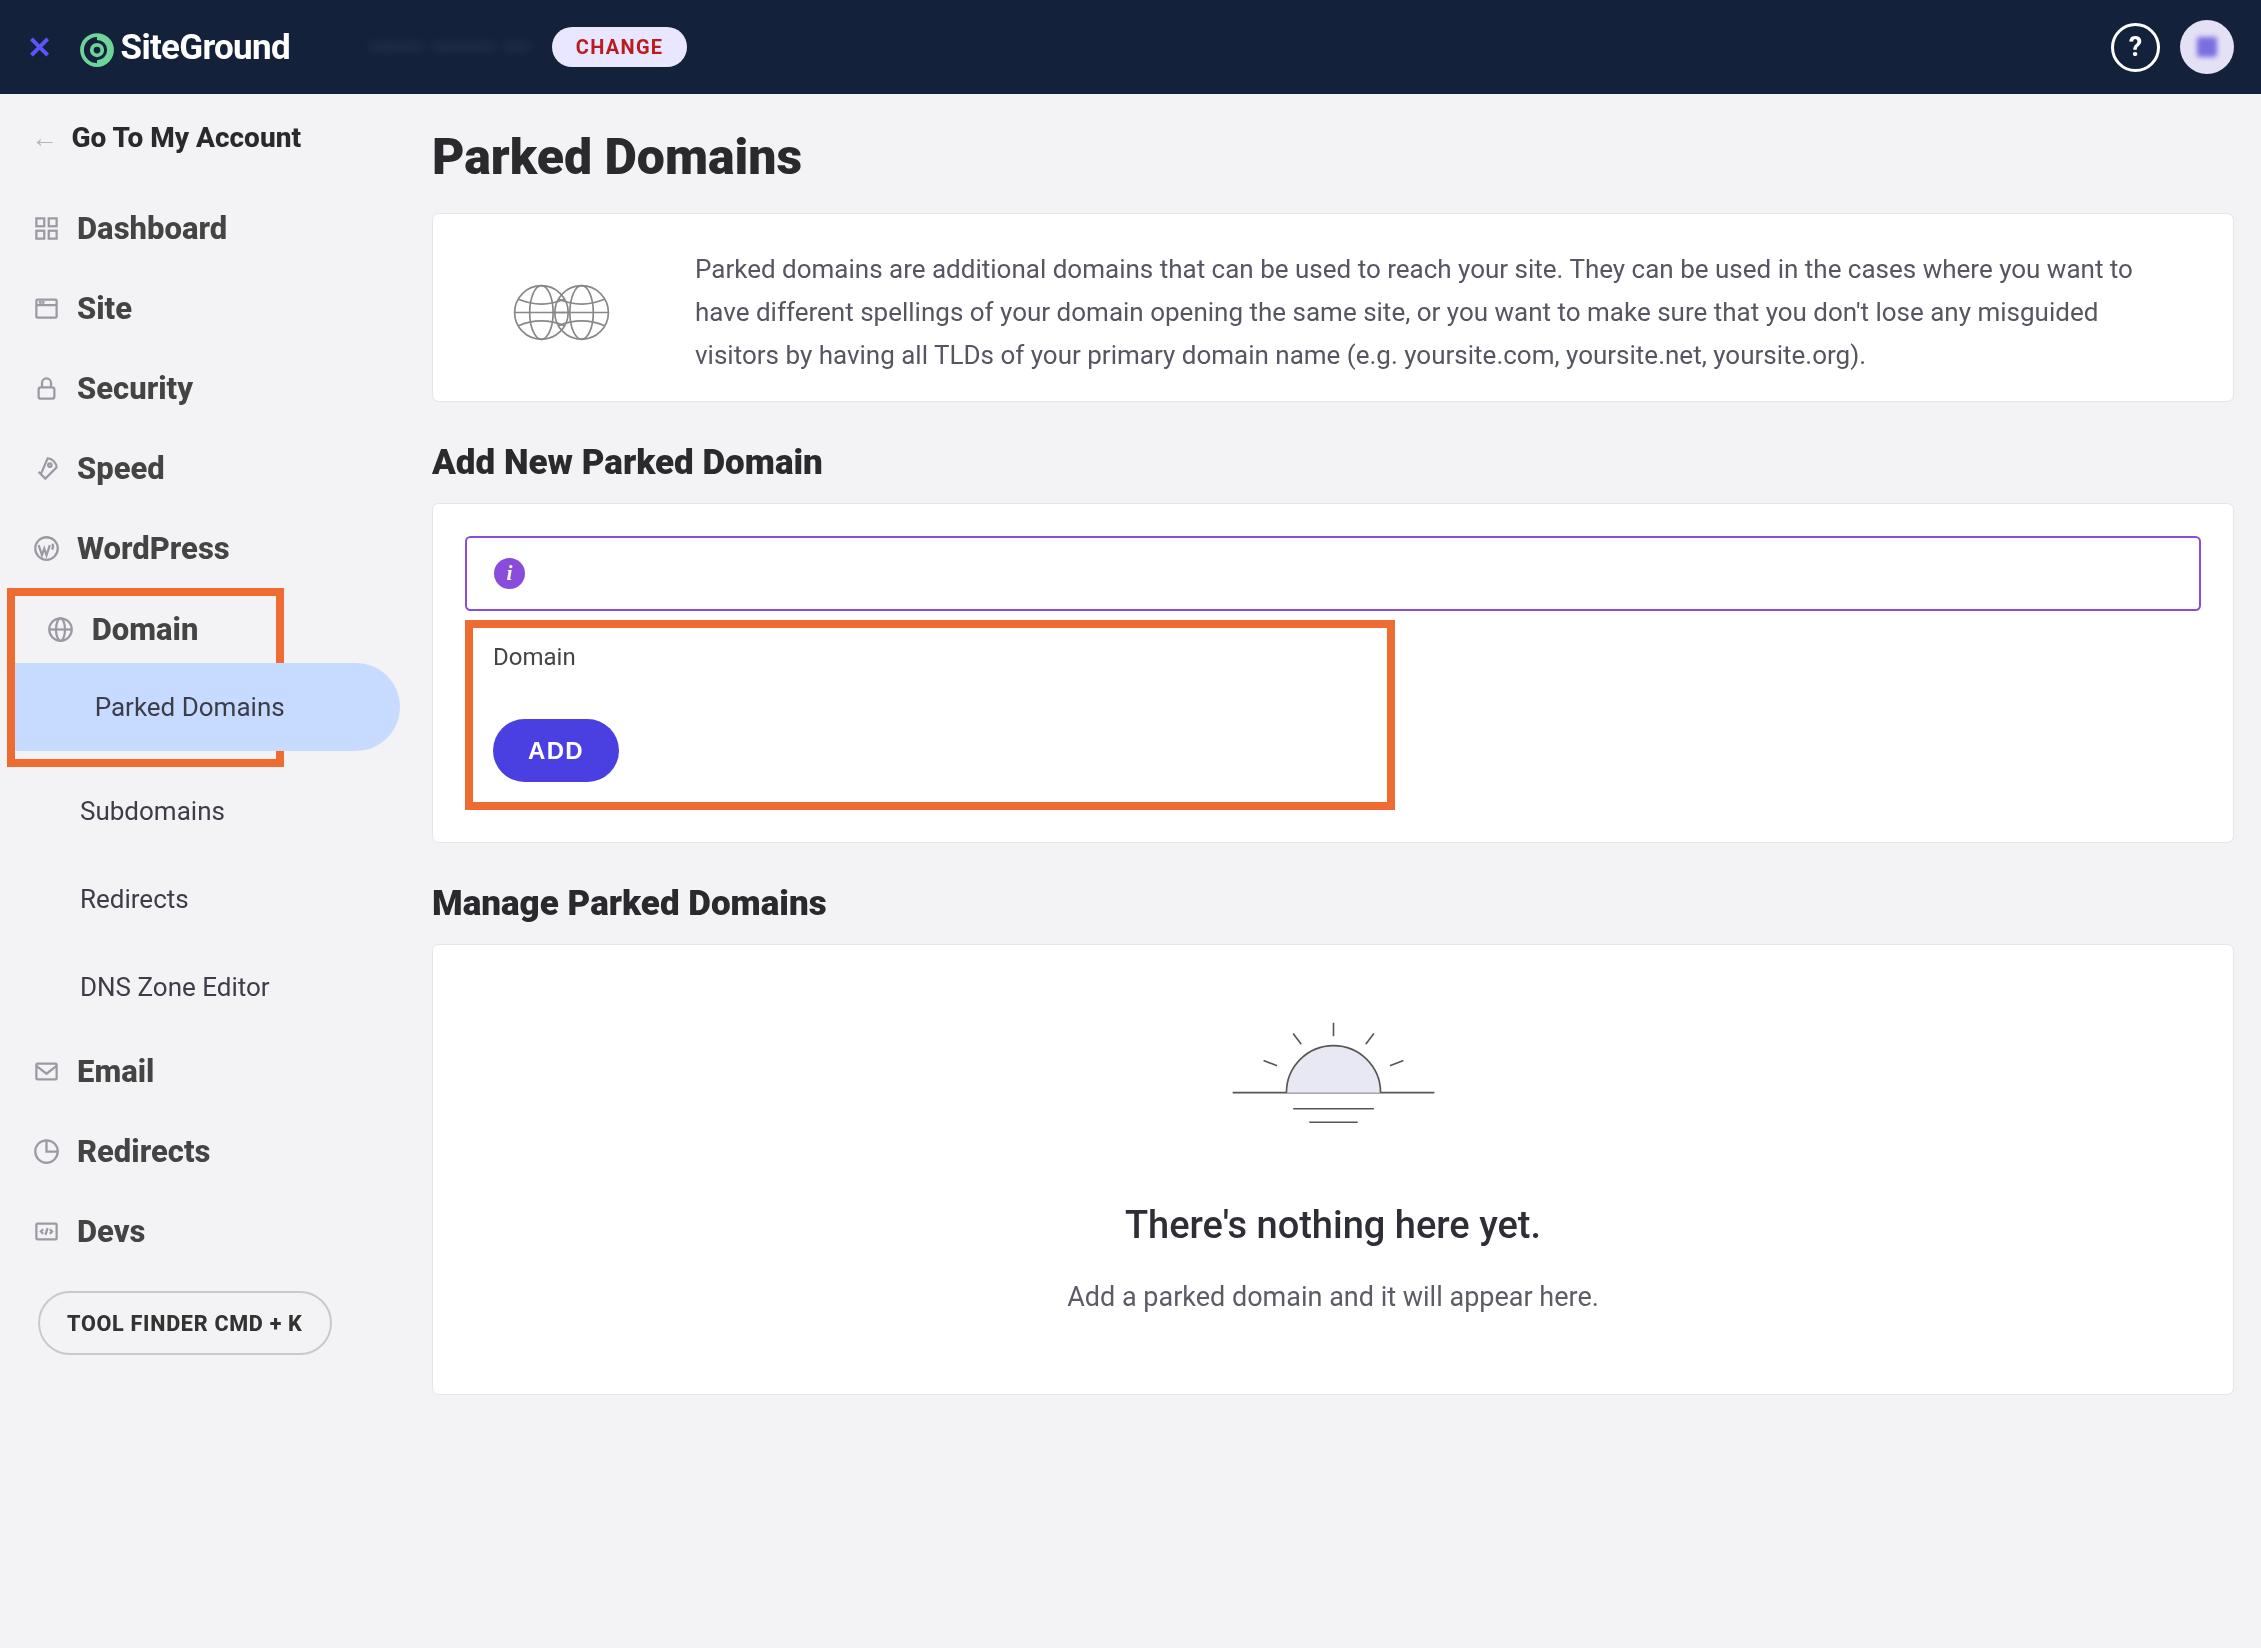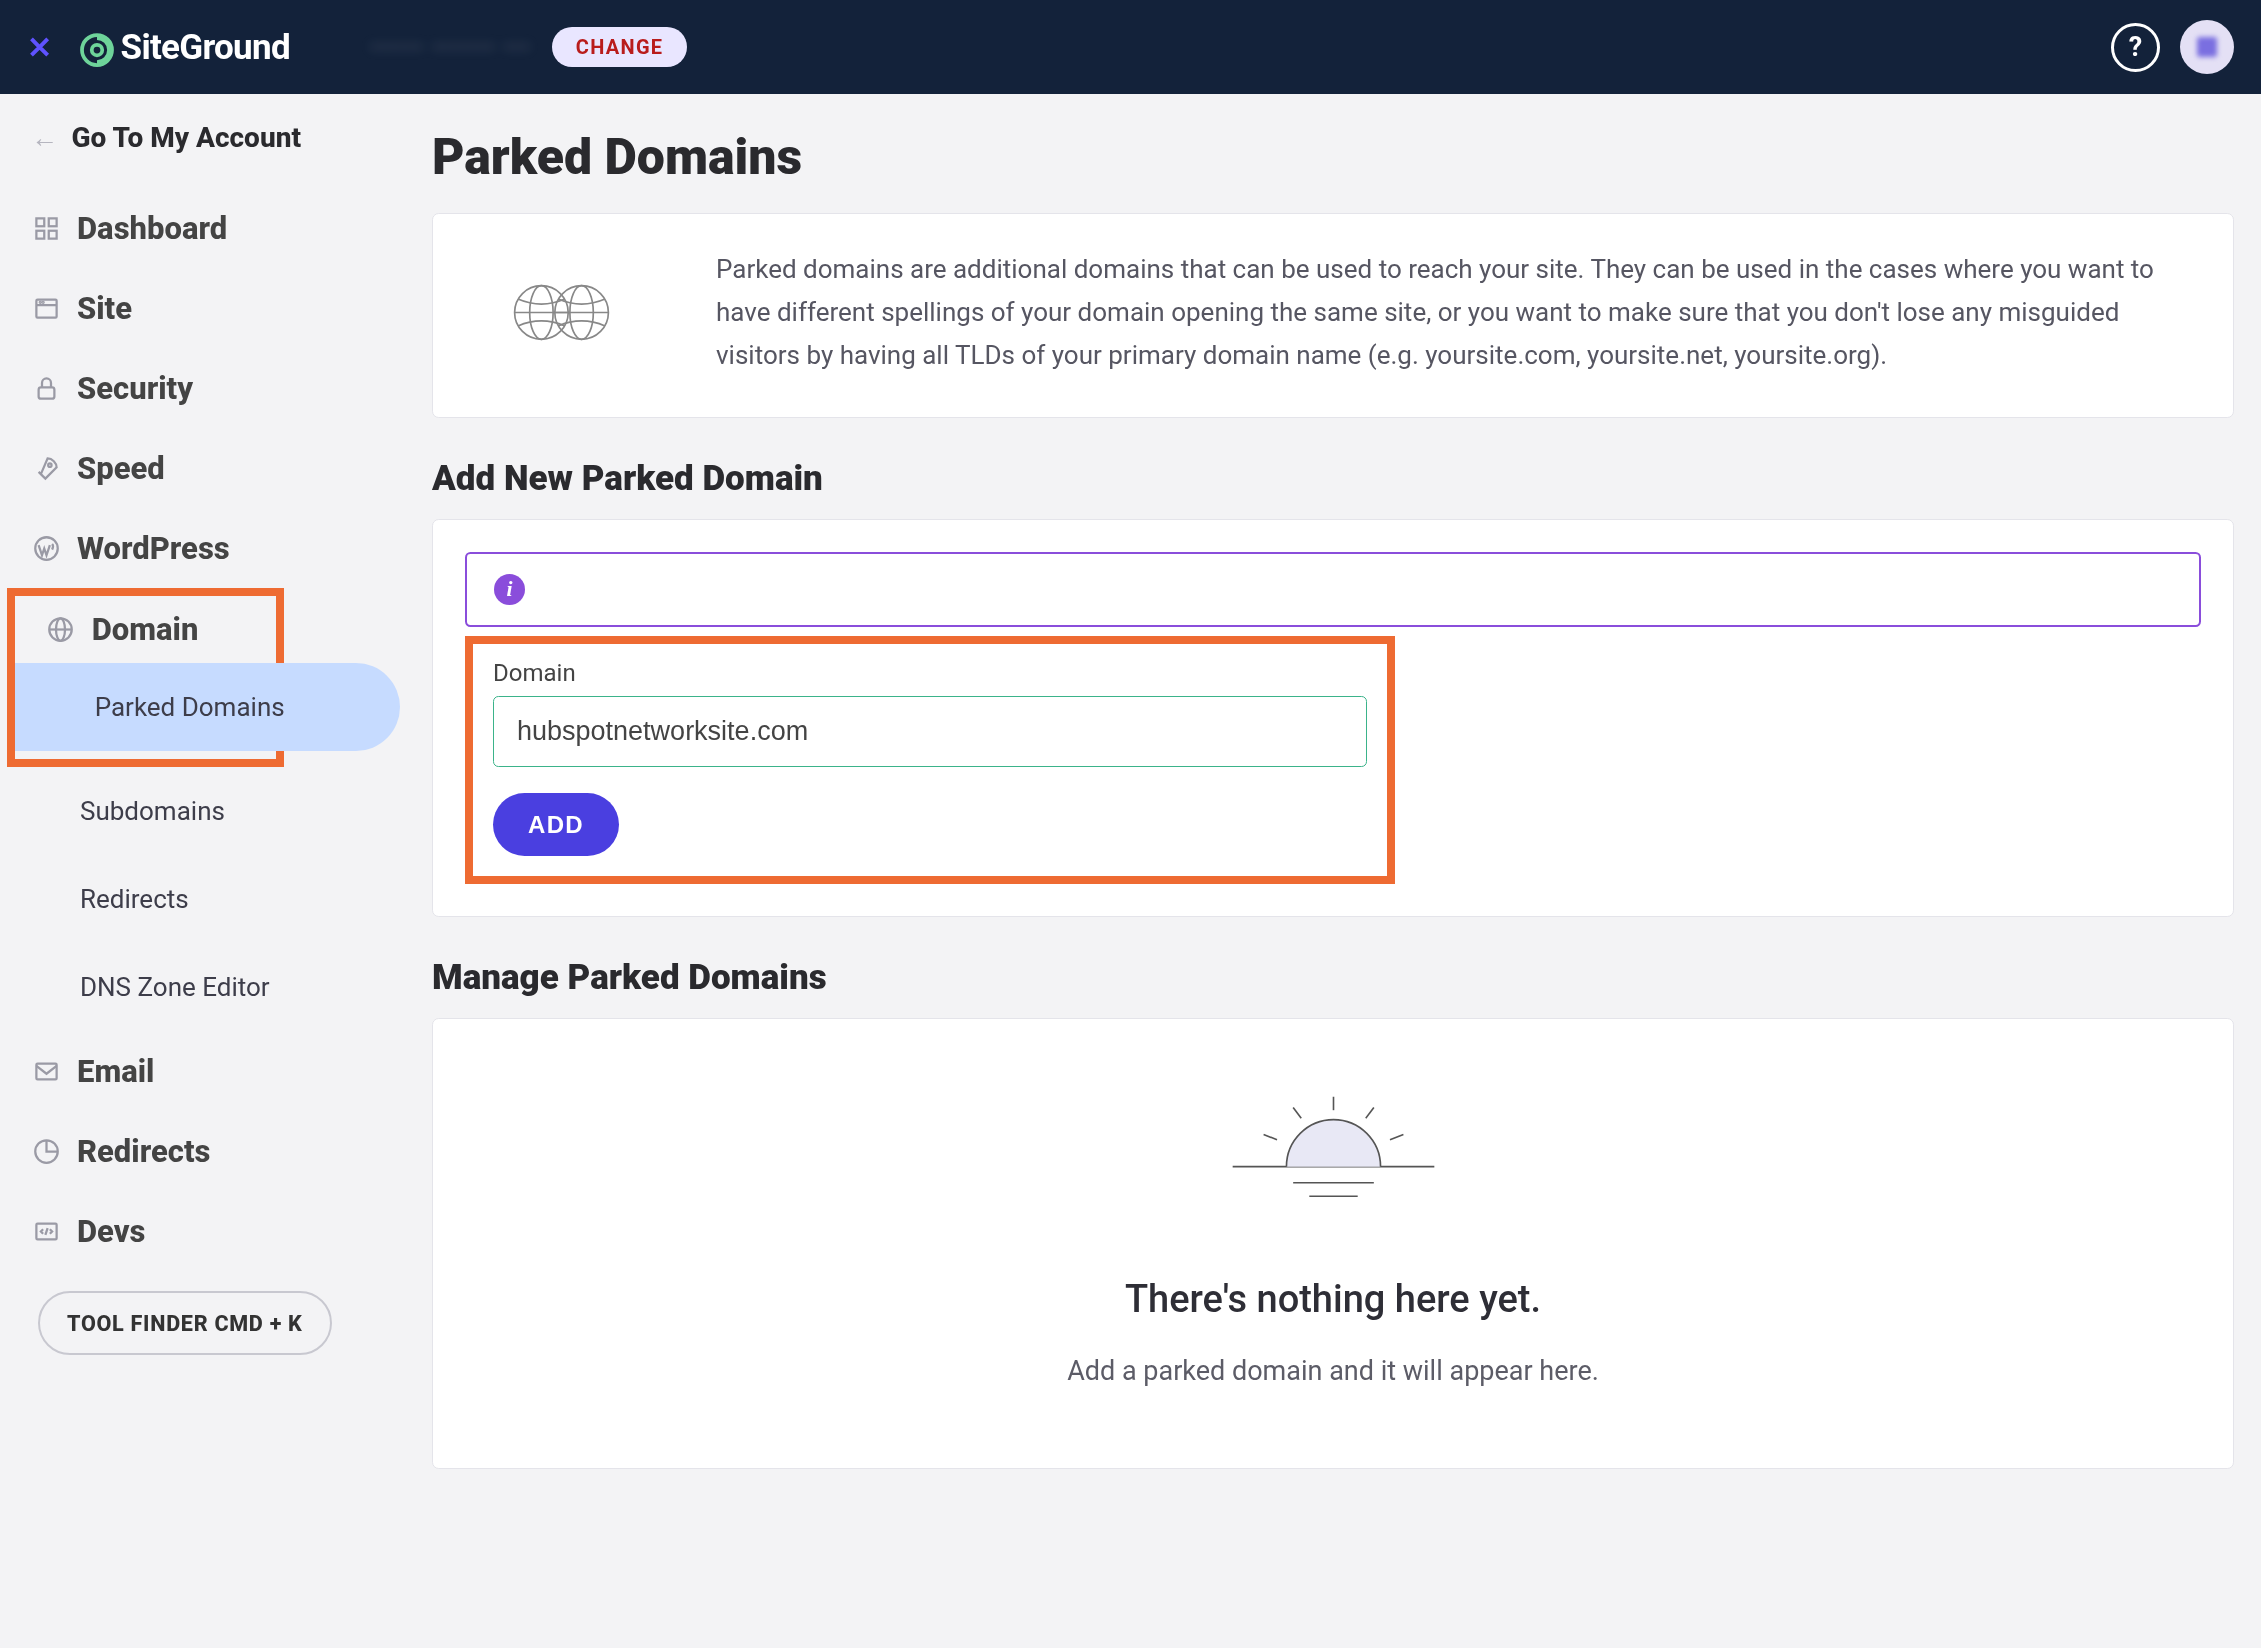--- a/index.html
+++ b/index.html
@@ -166,21 +166,21 @@
     color: #2a2a2e;
     margin-bottom: 27px;
   }
   .card {
     background: #fff;
     border-radius: 6.7px;
     border: 0.7px solid #e4e4ea;
     padding: 32px;
     margin-bottom: 40px;
   }
-  .intro-card { display: flex; gap: 60px; align-items: center; padding: 34px 54px 40px 34px; }
+  .intro-card { display: flex; gap: 39px; align-items: center; padding: 34px 54px 24px 34px; }
   .globe-wrap {
     width: 189px;
     display: flex;
     justify-content: center;
     flex-shrink: 0;
   }
   .intro-text { font-size: 26px; color: #565662; line-height: 1.65; }
 
   .section-title {
     font-size: 35px;
@@ -417,21 +417,20 @@
       <div class="intro-text">Parked domains are additional domains that can be used to reach your site. They can be used in the cases where you want to have different spellings of your domain opening the same site, or you want to make sure that you don't lose any misguided visitors by having all TLDs of your primary domain name (e.g. yoursite.com, yoursite.net, yoursite.org).</div>
     </div>
 
     <h2 class="section-title">Add New Parked Domain</h2>
     <div class="card" style="padding:32px;">
       <div class="notice-box">
         <span class="info-icon">i</span>
       </div>
       <div class="orange-wrap">
         <div class="field-label">Domain</div>
-        <input class="domain-input" type="text" value="hubspotnetworksite.com" style="">
         <br>
         <button class="add-btn">ADD</button>
       </div>
     </div>
 
     <h2 class="section-title">Manage Parked Domains</h2>
     <div class="card empty-card">
       <div class="sunrise">
         <svg width="243" height="121" viewBox="0 0 180 90">
           <g stroke="#555" stroke-width="1.2" fill="none">

